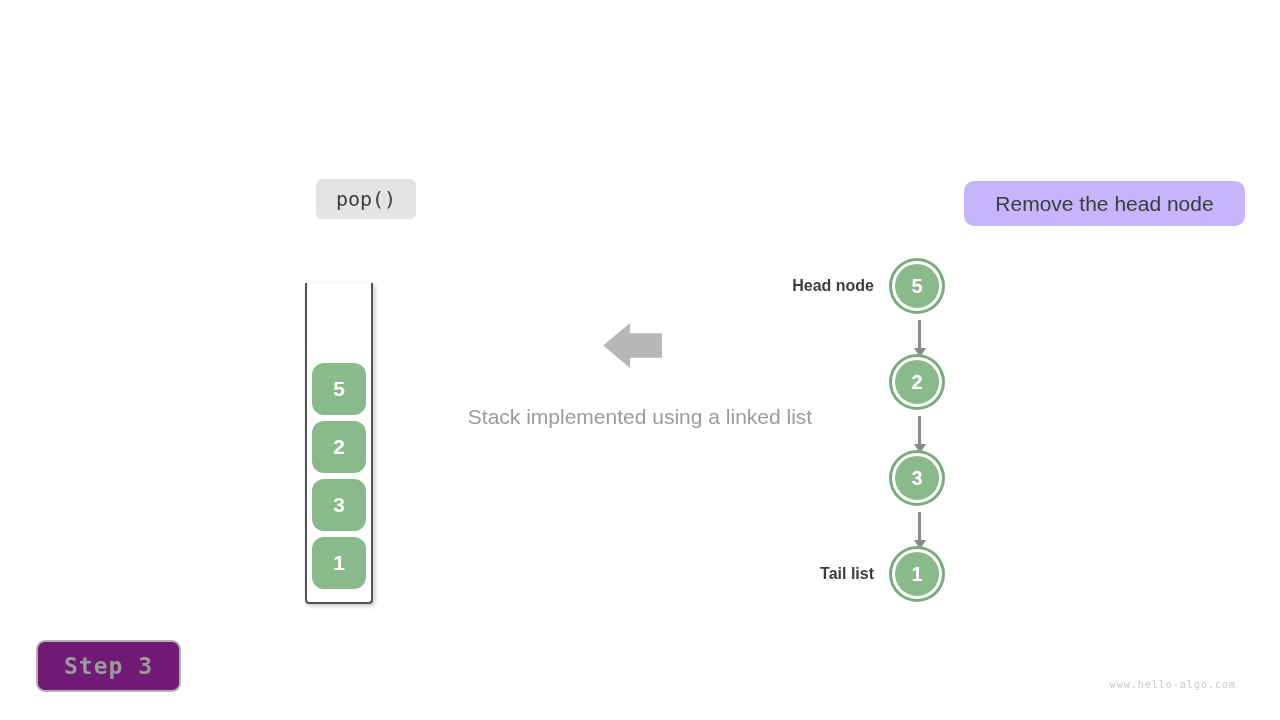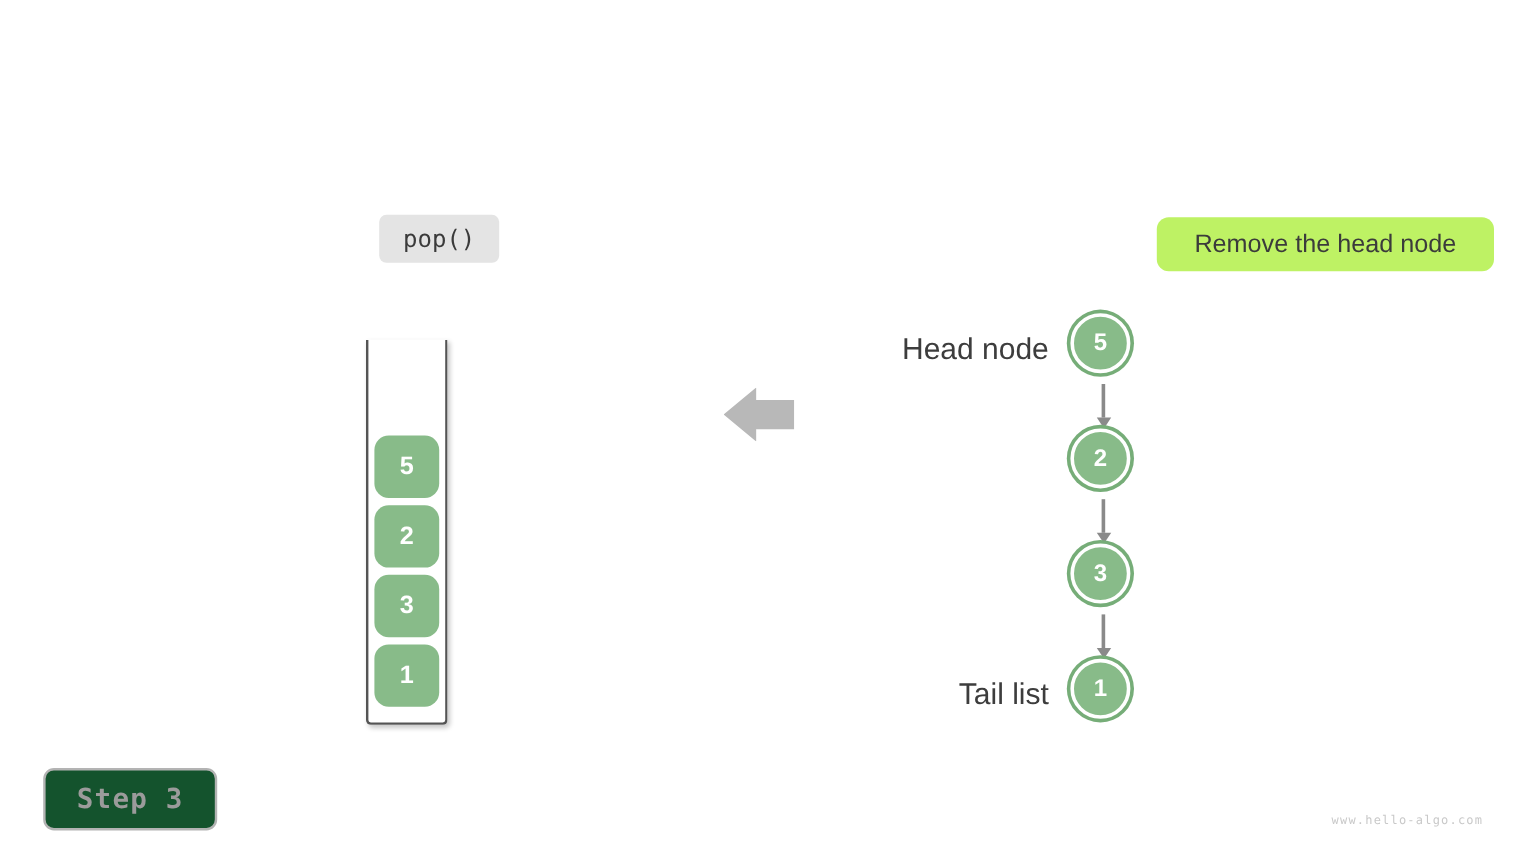--- a/index.html
+++ b/index.html
@@ -24,21 +24,21 @@
     font-size: 20px;
     color: #3b3b3b;
     margin-left: 25px;
   }
 
   
   .desc-label {
     position: absolute;
     left: 964px; top: 181px;
     width: 281px; height: 45px;
-    background: #bef264;
+    background: #c4b5fd;
     border-radius: 10px;
     display: flex; align-items: center; justify-content: center;
     font-size: 21px;
     color: #3b3b3b;
   }
 
   
   .stack-container {
     position: absolute;
     left: 305px; top: 283px;
@@ -123,33 +123,33 @@
   }
   .link-arrow.a0 { top: 320px; }
   .link-arrow.a1 { top: 416px; }
   .link-arrow.a2 { top: 512px; }
 
   
   .side-label {
     position: absolute;
     width: 150px;
     text-align: right;
-    font-weight: normal;
-    font-size: 25px;
+    font-weight: bold;
+    font-size: 16px;
     color: #3d3d3d;
   }
   .side-label.head { left: 724px; top: 277px; }
   .side-label.tail { left: 724px; top: 565px; }
 
   
   .step-badge {
     position: absolute;
     left: 36px; top: 640px;
     width: 141px; height: 48px;
-    background: #14532d;
+    background: #701a75;
     border: 2px solid #b3b3b3;
     border-radius: 9px;
     display: flex; align-items: center; justify-content: center;
     font-family: "DejaVu Sans Mono", monospace;
     font-weight: bold;
     font-size: 23px;
     color: #9b9b9b;
     letter-spacing: 1px;
   }
 
@@ -174,20 +174,21 @@
 
   <div class="stack-container">
     <div class="stack-item s0">5</div>
     <div class="stack-item s1">2</div>
     <div class="stack-item s2">3</div>
     <div class="stack-item s3">1</div>
   </div>
 
   <div class="big-arrow"></div>
 
+  <div class="caption">Stack implemented using a linked list</div>
 
   <div class="ll-node n0">5</div>
   <div class="link-arrow a0"></div>
   <div class="ll-node n1">2</div>
   <div class="link-arrow a1"></div>
   <div class="ll-node n2">3</div>
   <div class="link-arrow a2"></div>
   <div class="ll-node n3">1</div>
 
   <div class="side-label head">Head node</div>

